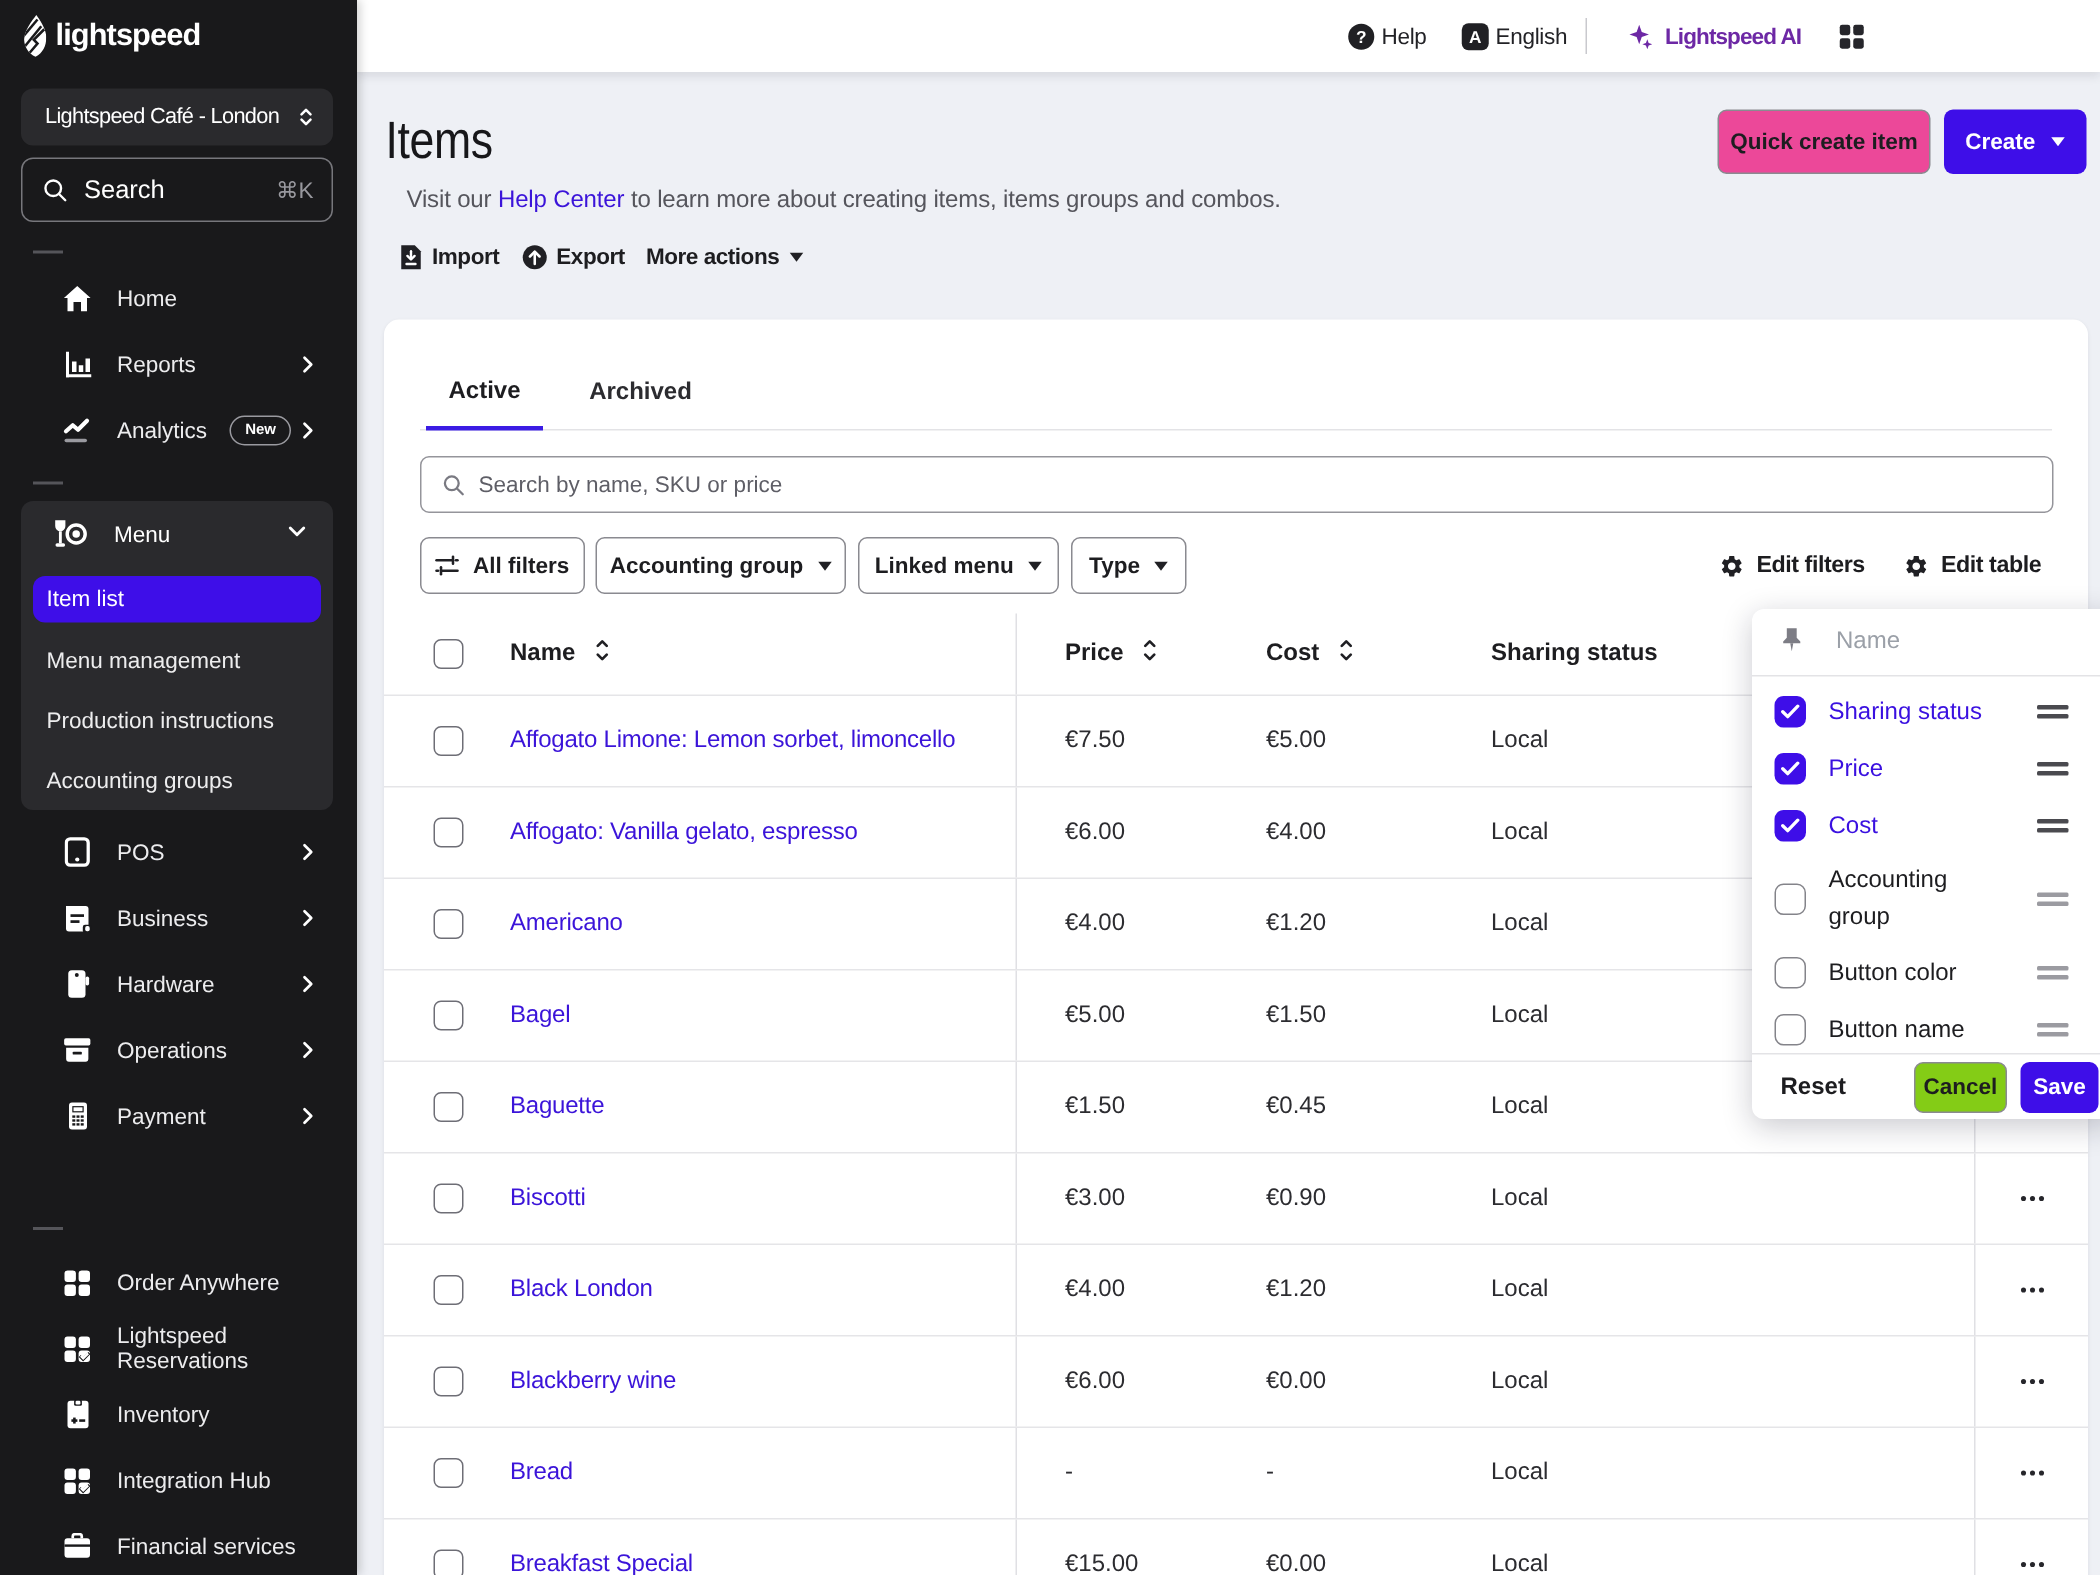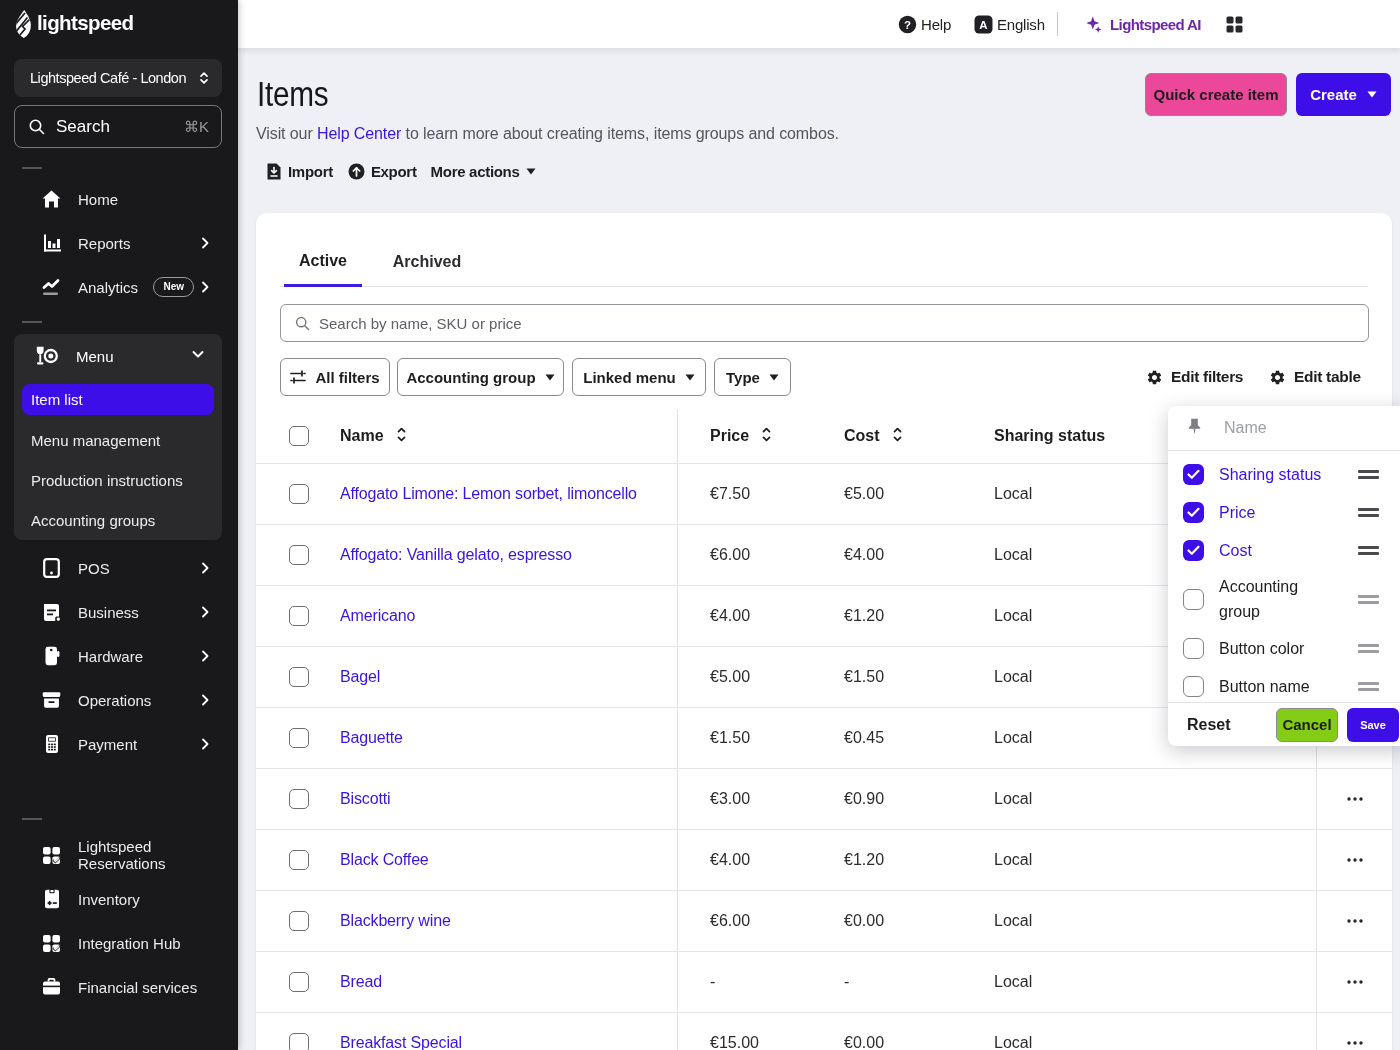--- a/index.html
+++ b/index.html
@@ -33,21 +33,21 @@
   .topbar { position:absolute; left:238px; top:0; width:1162px; height:48px; background:#fff; box-shadow:0 3px 6px rgba(30,30,50,0.10); }
   .topitems { position:absolute; left:0; top:0; width:1162px; height:48px; }
   .topitems > * { position:absolute; top:0; height:48px; display:flex; align-items:center; }
   .topitem { font-size:15px; color:#222226; letter-spacing:-0.2px; }
   .tsep2 { position:absolute; left:819px; top:12px; width:1px; height:24px; background:#c9c9ce; }
   .lsai { color:#6d28a5; font-weight:bold; letter-spacing:-0.6px; }
 
   
   .main { position:absolute; left:238px; top:48px; width:1162px; height:1002px; }
   h1.items { position:absolute; left:19px; top:26px; line-height:40px; font-size:35px; font-weight:normal; color:#17171a; letter-spacing:-0.3px; transform:scaleX(0.85); transform-origin:0 0; }
-  .subtitle { position:absolute; left:18px; top:76px; letter-spacing:-0.1px; line-height:19px; font-size:16px; color:#55555c; }
+  .subtitle { position:absolute; left:33px; top:76px; letter-spacing:-0.1px; line-height:19px; font-size:16px; color:#55555c; }
   .subtitle a { color:#3b14d9; text-decoration:none; }
   .actrow { position:absolute; left:19px; top:112px; height:22px; display:flex; align-items:center; }
   .actrow .albl { font-size:15px; font-weight:bold; color:#1d1d20; letter-spacing:-0.3px; }
   .btn-quick { position:absolute; left:907px; top:25px; width:142px; height:43px; background:#ec4899; border:1px solid #8a8a90; border-radius:6px; font-size:15px; font-weight:bold; color:#1d1d20; display:flex; align-items:center; justify-content:center; }
   .btn-create { position:absolute; left:1058px; top:25px; width:95px; height:43px; background:#3e0ee8; border-radius:6px; font-size:15px; font-weight:bold; color:#fff; display:flex; align-items:center; justify-content:center; gap:10px; }
 
   
   .card { position:absolute; left:256px; top:213px; width:1136px; height:860px; background:#fff; border-radius:10px; box-shadow:0 1px 3px rgba(20,20,40,0.08); }
   .tabs { position:absolute; left:24px; top:24px; width:1088px; height:50px; border-bottom:1px solid #e3e3e6; }
   .tab { position:absolute; top:0; height:50px; display:flex; align-items:center; justify-content:center; font-size:16px; font-weight:bold; }
@@ -87,21 +87,21 @@
   .plabel.on { color:#3a10e0; }
   .plabel.off { color:#1d1d20; }
   .handle { width:21px; margin-right:31px; flex:none; }
   .handle i { display:block; height:3px; border-radius:1px; }
   .handle i + i { margin-top:3px; }
   .handle.dark i { background:#4a4a4f; }
   .handle.lite i { background:#9b9ba1; }
   .popfoot { position:absolute; left:0; bottom:0; width:242px; height:44px; border-top:1px solid #e3e3e6; display:flex; align-items:center; }
   .resetbtn { margin-left:19px; font-size:16px; font-weight:bold; color:#1d1d20; flex:1; }
   .cancelbtn { width:62px; height:34px; border:1px solid #8a8a90; border-radius:6px; background:#84cc16; font-size:15px; font-weight:bold; color:#1d1d20; display:flex; align-items:center; justify-content:center; margin-right:9px; }
-  .savebtn { width:52px; height:34px; border-radius:6px; background:#3e0ee8; font-size:11px; font-weight:bold; color:#fff; display:flex; align-items:center; justify-content:center; margin-right:11px; }
+  .savebtn { width:52px; height:34px; border-radius:6px; background:#3e0ee8; font-size:15px; font-weight:bold; color:#fff; display:flex; align-items:center; justify-content:center; margin-right:11px; }
 </style>
 </head>
 <body>
 <div class="page">
 
   <div class="sidebar">
     <div class="logo">
       <svg width="15" height="28" viewBox="0 0 15 28">
           <defs>
             <clipPath id="fl">
@@ -288,20 +288,31 @@
           <span class="nlabel">Payment</span>
           <span class="chev">
             <svg width="14" height="14" viewBox="0 0 14 14" fill="none" stroke="#fff" stroke-width="1.8" stroke-linecap="round" stroke-linejoin="round">
               <path d="M5 2.5 L9.5 7 L5 11.5"></path>
             </svg>
           </span>
         </div>
     </div>
     <div class="sdivider" style="top:818px"></div>
     <div class="nav" style="top:833px">
+      <div class="navitem">
+          <span class="nicon">
+            <svg width="19" height="19" viewBox="0 0 19 19" fill="#fff">
+              <rect x="1" y="1" width="7.6" height="7.6" rx="2"></rect>
+              <rect x="10.4" y="1" width="7.6" height="7.6" rx="2"></rect>
+              <rect x="1" y="10.4" width="7.6" height="7.6" rx="2"></rect>
+              <rect x="10.4" y="10.4" width="7.6" height="7.6" rx="2"></rect>
+            </svg>
+          </span>
+          <span class="nlabel">Order Anywhere</span>
+        </div>
       <div class="navitem">
           <span class="nicon">
             <svg width="19" height="19" viewBox="0 0 19 19" fill="#fff">
               <rect x="1" y="1" width="7.6" height="7.6" rx="2"></rect>
               <rect x="10.4" y="1" width="7.6" height="7.6" rx="2"></rect>
               <rect x="1" y="10.4" width="7.6" height="7.6" rx="2"></rect>
               <rect x="10.4" y="10.4" width="7.6" height="7.6" rx="2"></rect>
               <path d="M11.2 14 l2.2 2.2 L17.6 12" stroke="#19191b" stroke-width="2" fill="none"></path>
               <path d="M11.9 13.9 l1.6 1.6 L16.8 12.3" stroke="#fff" stroke-width="1.6" fill="none"></path>
             </svg>
@@ -537,21 +548,21 @@
             <svg width="16" height="4" viewBox="0 0 16 4" fill="#26262b">
               <circle cx="2" cy="2" r="1.7"></circle>
               <circle cx="8" cy="2" r="1.7"></circle>
               <circle cx="14" cy="2" r="1.7"></circle>
             </svg>
           </div>
       </div>
       <div class="trow tr">
         <div class="c-a">
             <span class="cbx"></span>
-            <span class="itemlink">Black Coffee</span>
+            <span class="itemlink">Black London</span>
           </div>
         <div class="c-b celltxt">€4.00</div>
           <div class="c-c celltxt">€1.20</div>
           <div class="c-d celltxt">Local</div>
           <div class="c-e">
             <svg width="16" height="4" viewBox="0 0 16 4" fill="#26262b">
               <circle cx="2" cy="2" r="1.7"></circle>
               <circle cx="8" cy="2" r="1.7"></circle>
               <circle cx="14" cy="2" r="1.7"></circle>
             </svg>

